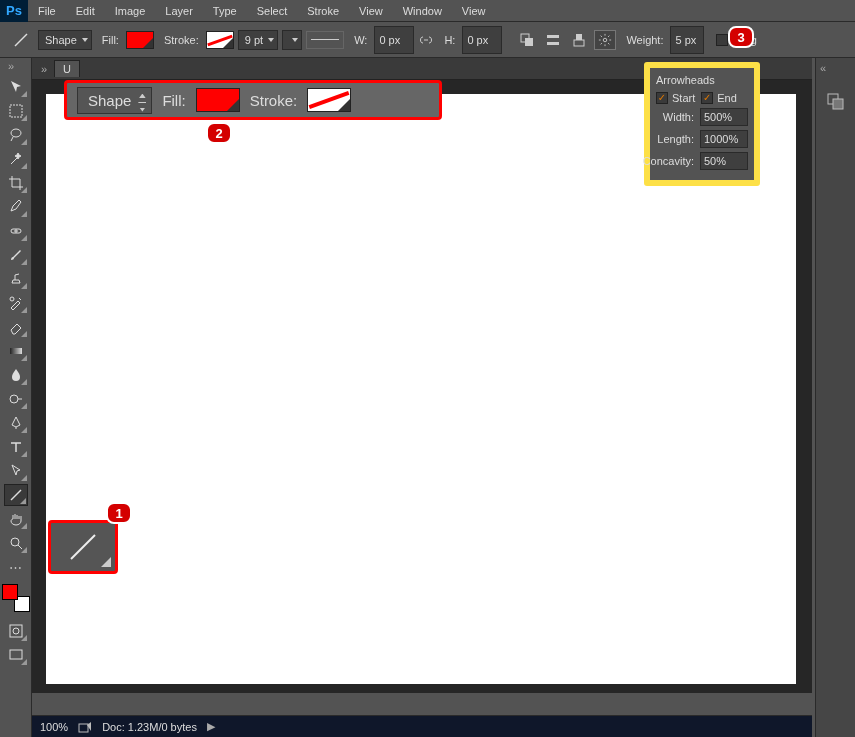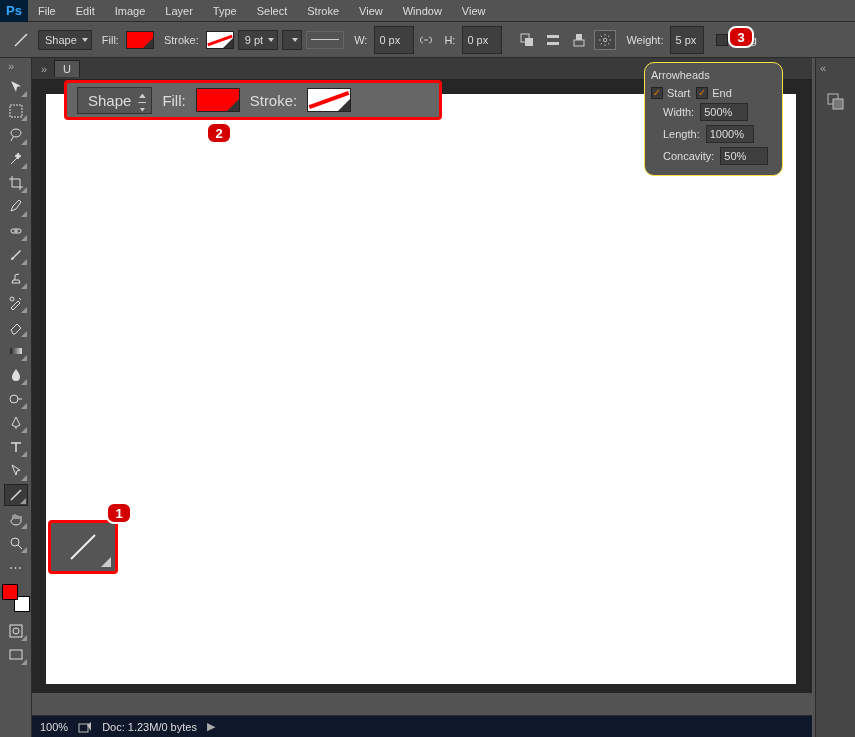--- a/index.html
+++ b/index.html
@@ -51,23 +51,23 @@
 .e2 .big-select{background:#555;border:1px solid #333;padding:4px 20px 4px 10px;font-size:15px;position:relative}
 .e2 .big-select::after{content:"";position:absolute;right:5px;top:6px;width:8px;height:10px;background:linear-gradient(#ccc,#ccc) center/8px 1px no-repeat;border-top:4px solid #ccc;border-bottom:4px solid #ccc;clip-path:polygon(50% 0,100% 30%,100% 70%,50% 100%,0 70%,0 30%)}
 .e2 .lbl2{font-size:15px}
 .e2 .sw2{width:44px;height:24px;border:1px solid #222;position:relative}
 .e2 .sw2::after{content:"";position:absolute;right:0;bottom:0;border-left:6px solid transparent;border-top:6px solid transparent;border-right:6px solid #333;border-bottom:6px solid #333}
 .e2 .sw-no::before{content:"";position:absolute;left:0;top:9px;width:100%;height:4px;background:red;transform:rotate(-20deg)}
 .badge{position:absolute;background:#d40000;color:#fff;border:2px solid #fff;border-radius:8px;width:26px;height:22px;display:flex;align-items:center;justify-content:center;font-weight:bold;font-size:13px}
 .b1{left:106px;top:502px}
 .b2{left:206px;top:122px}
 .b3{left:728px;top:26px}
-.popup{position:absolute;left:644px;top:62px;width:139px;background:#535353;border:1px solid #fde047;border-radius:10px;padding:6px}
+.popup{position:absolute;left:644px;top:62px;width:116px;background:#535353;border:6px solid #fde047;border-radius:3px;padding:6px}
 .popup h4{font-size:11px;color:#ddd;margin-bottom:6px;font-weight:normal}
-.popup .row{display:flex;align-items:center;justify-content:flex-start;gap:6px;margin:4px 12px}
+.popup .row{display:flex;align-items:center;justify-content:flex-end;gap:6px;margin:4px 0}
 .popup input.inp{background:#3f3f3f;border:1px solid #2a2a2a;width:48px;height:18px;padding:0 3px;color:#ddd;font-size:11px}
 .popup .cbrow{display:flex;gap:6px;}
 .cb{width:12px;height:12px;background:#3a3a3a;border:1px solid #222;display:flex;align-items:center;justify-content:center}
 .cb.checked::after{content:"✓";color:#e07800;font-size:10px;line-height:1}
 </style>
 </head>
 <body>
 
 <div class="menubar">
   <div class="ps-logo">Ps</div>

